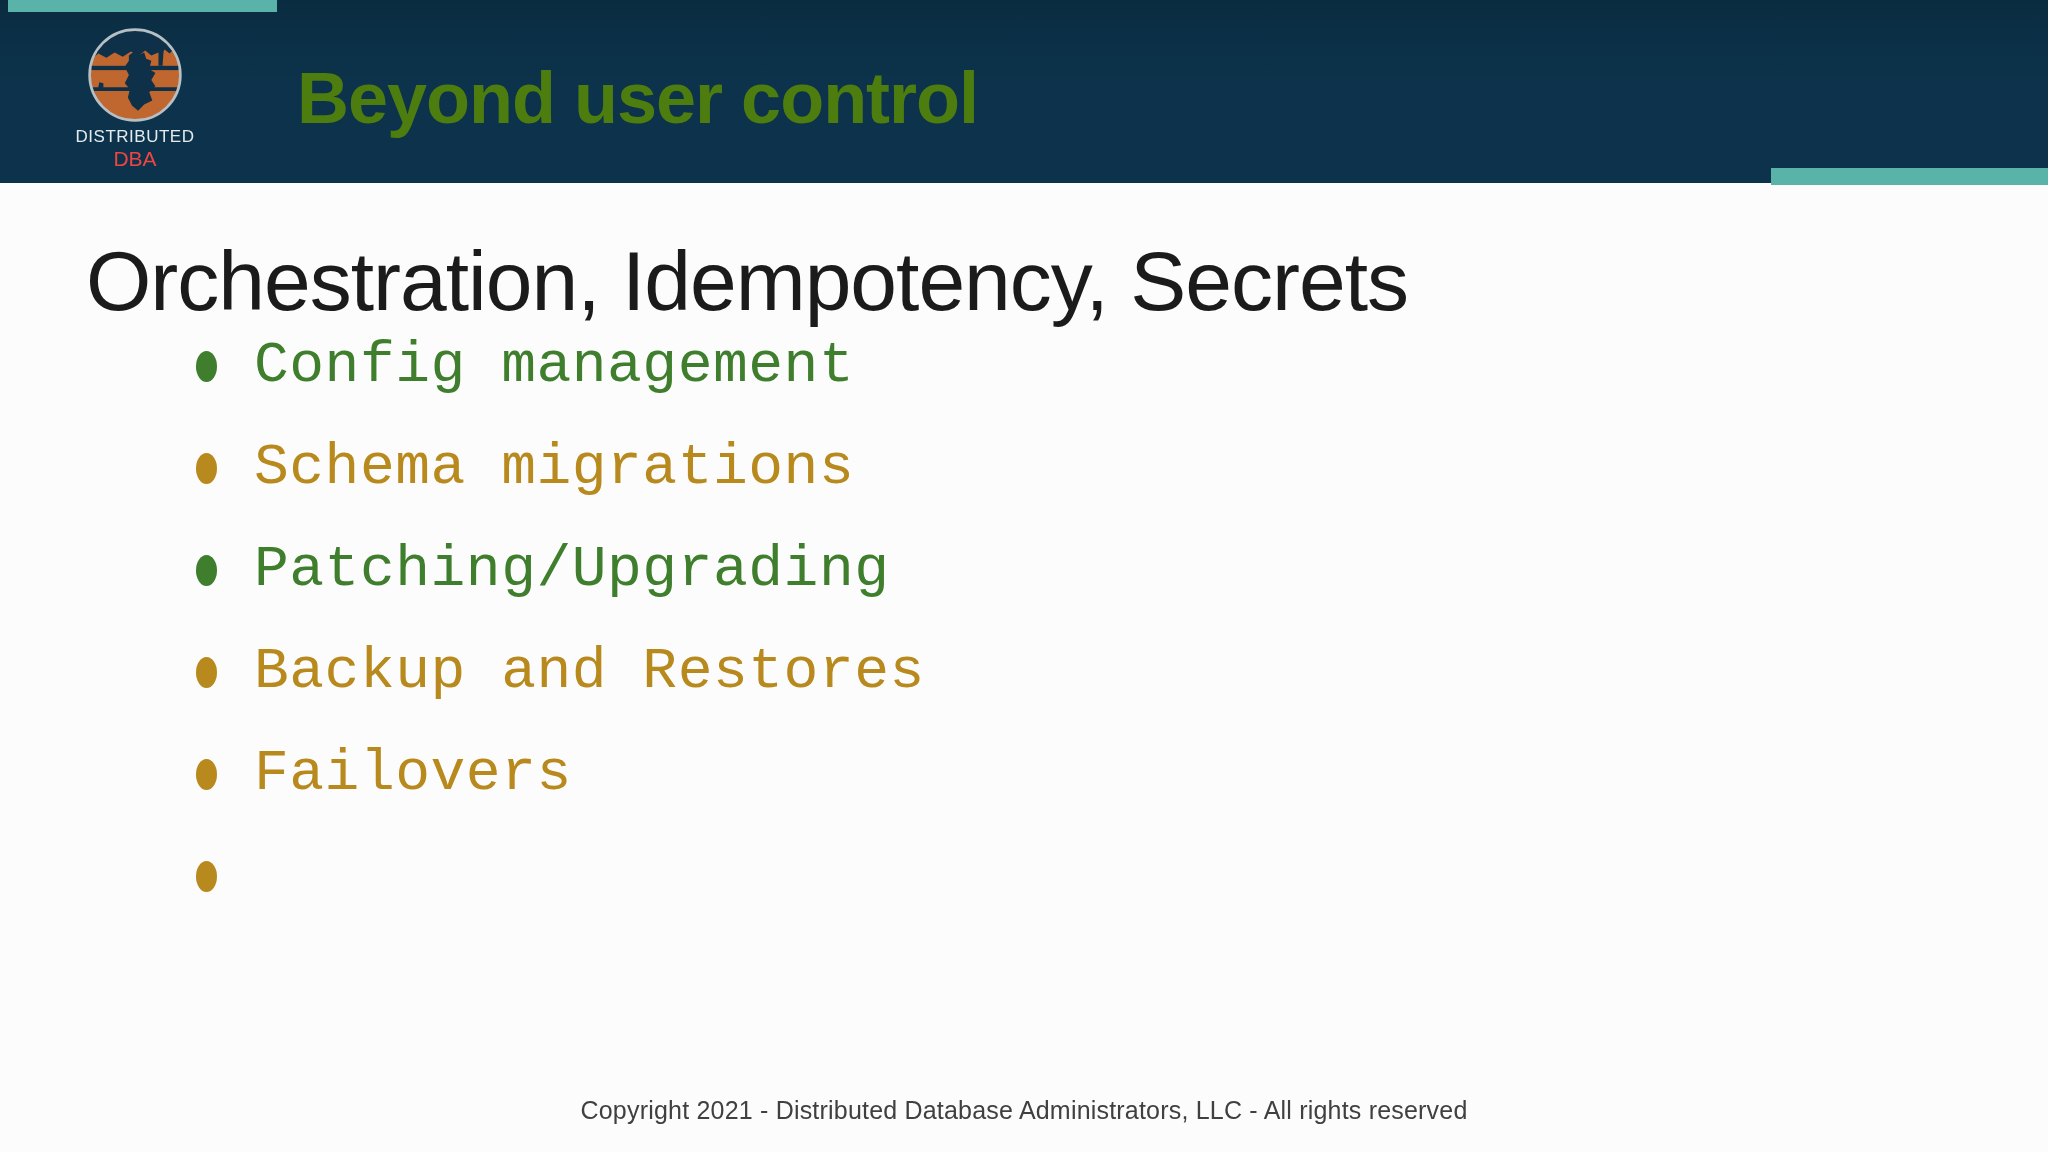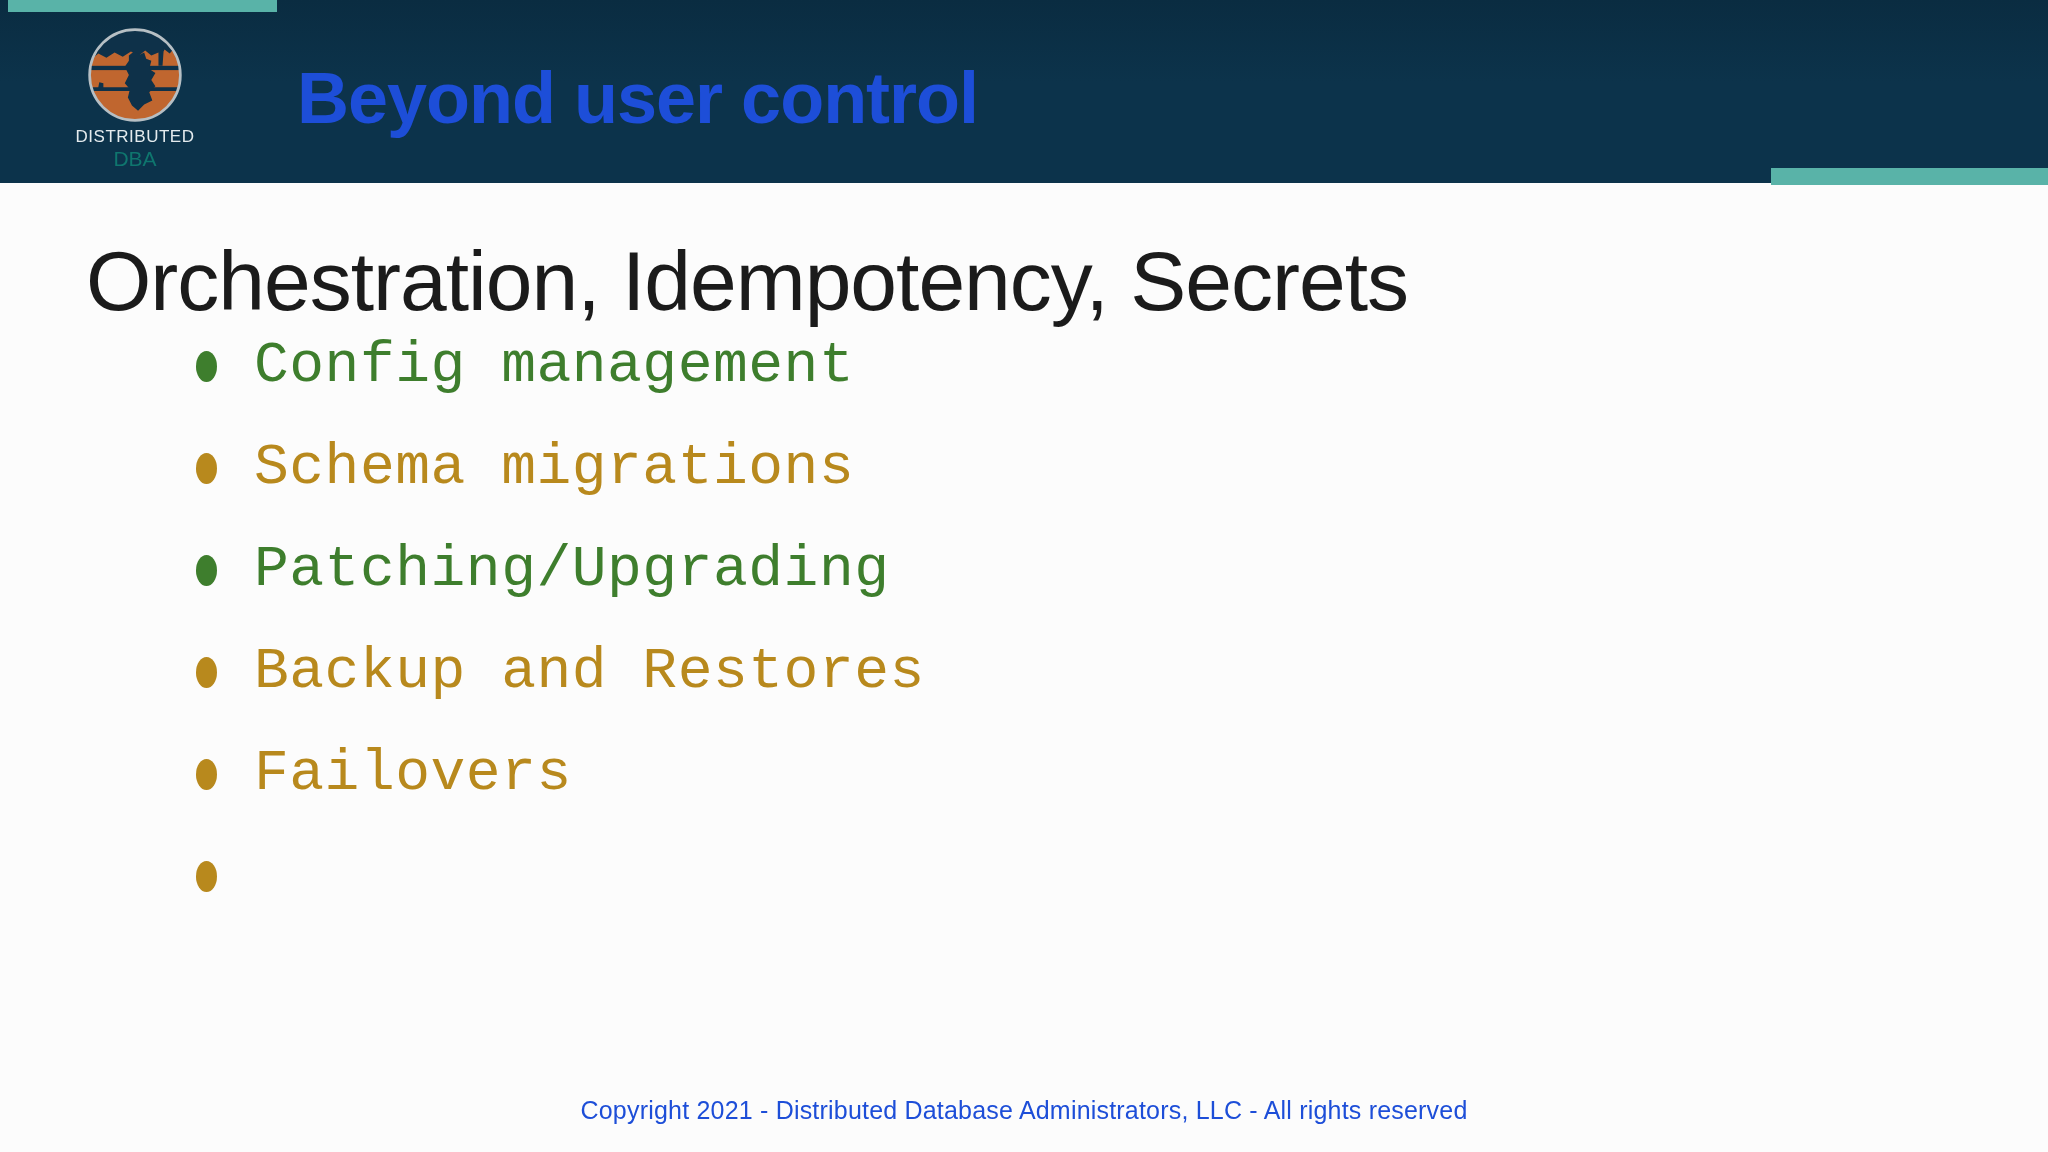--- a/index.html
+++ b/index.html
@@ -47,33 +47,33 @@
   .logo svg { display: block; margin: 0 auto; }
   .logo-line1 {
     margin-top: 1px;
     font-size: 17px;
     letter-spacing: 0.5px;
     color: #e4ebee;
     line-height: 20px;
   }
   .logo-line2 {
     font-size: 21px;
-    color: #0f766e;
+    color: #ef4444;
     line-height: 23px;
   }
 
   .slide-title {
     position: absolute;
     left: 297px;
     top: 57px;
     margin: 0;
     font-size: 72px;
     font-weight: 700;
     letter-spacing: -1px;
-    color: #1d4ed8;
+    color: #4d7c0f;
     white-space: nowrap;
     text-align: right;
   }
 
   
   .content-heading {
     position: absolute;
     left: 86px;
     top: 233px;
     margin: 0;
@@ -119,21 +119,21 @@
   
   .footer {
     position: absolute;
     left: 0;
     top: 1096px;
     width: 2048px;
     text-align: center;
   }
   .copyright {
     font-size: 25px;
-    color: #1d4ed8;
+    color: #404040;
     letter-spacing: 0.2px;
   }
 </style>
 </head>
 <body>
 
 <div class="slide">
 
   <div class="header"></div>
   <div class="accent-top"></div>

